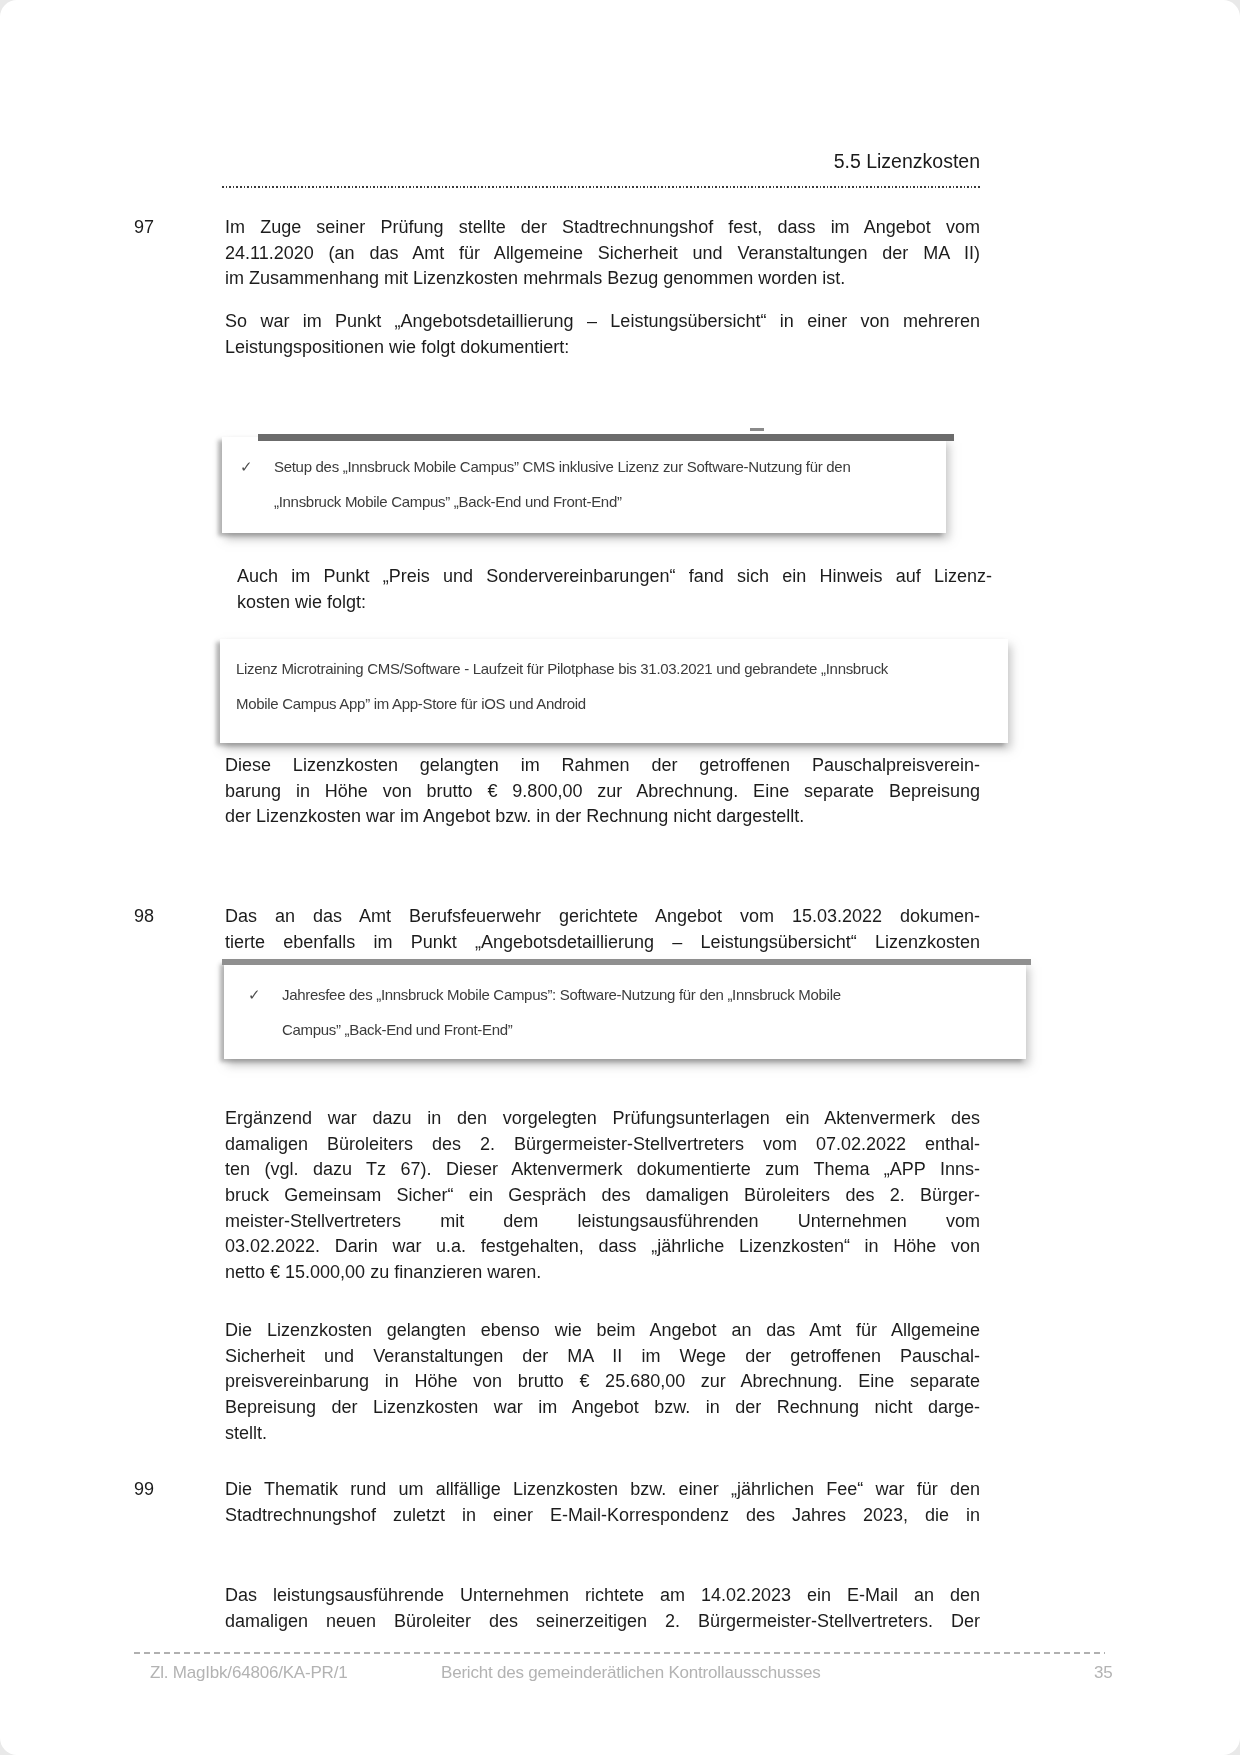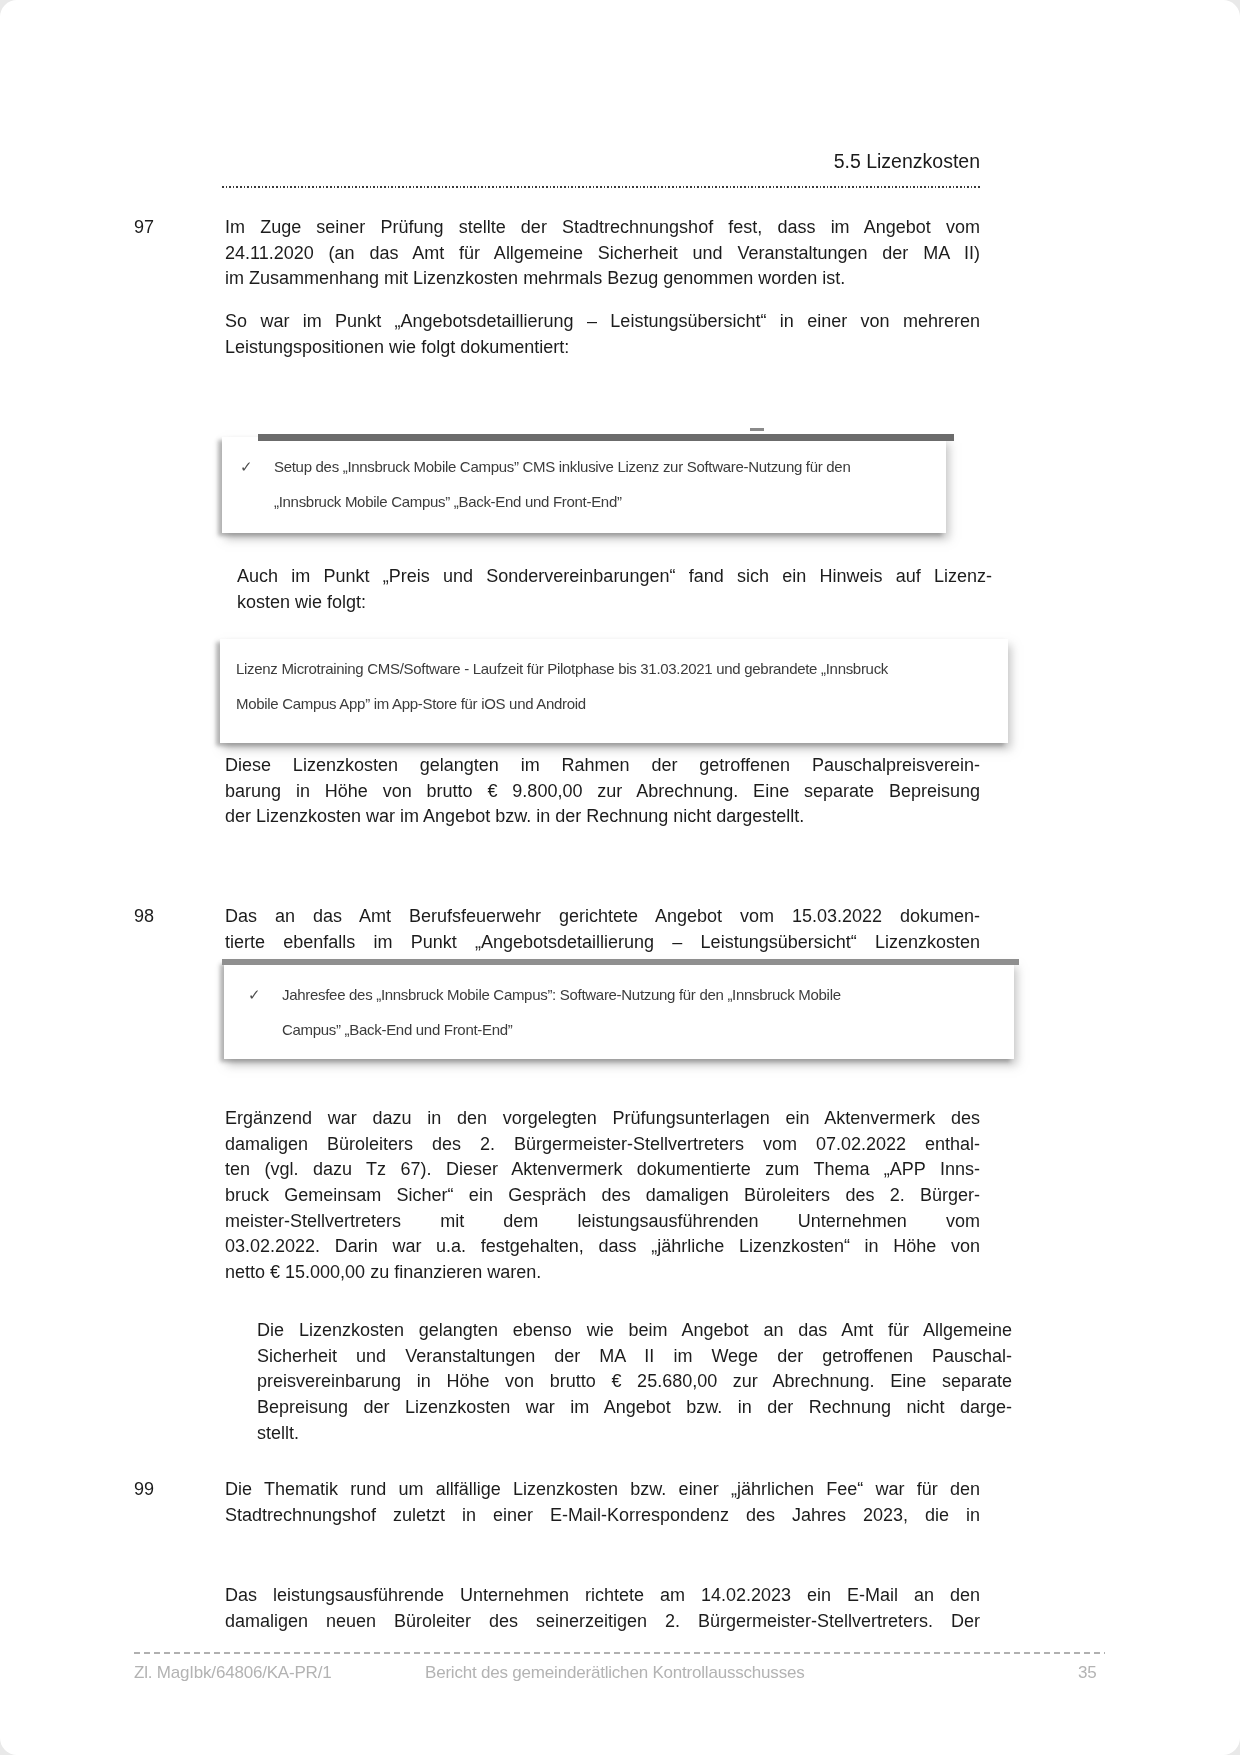--- a/index.html
+++ b/index.html
@@ -32,21 +32,21 @@
   .shot .indent { padding-left:34px; }
   .strip1 { position:absolute; top:-3px; left:36px; right:-8px; height:7px; background:#6b6b6b; }
   .strip-dash { position:absolute; top:-9px; left:528px; width:14px; height:3px; background:#8a8a8a; }
   .strip3 { position:absolute; top:-2px; left:-2px; right:-5px; height:6px; background:#8f8f8f; }
 
   .footer-dash {
     position:absolute; top:1652px; left:134px; width:971px; height:2px;
     background:repeating-linear-gradient(90deg,#b0b0b0 0 6px, transparent 6px 10px);
   }
   .footer-text {
-    position:absolute; top:1663px; font-size:17px; color:#b3b3b3; letter-spacing:-0.2px;
+    position:absolute; top:1663px; font-size:17px; color:#b3b3b3; letter-spacing:-0.2px;margin-left:16px;
   }
   .f-ref   { left:134px; }
   .f-title { left:425px; }
   .f-page  { left:1078px; }
 </style>
 </head>
 <body>
 
 <div class="page">
 
@@ -88,37 +88,37 @@
     <div class="pline">der Lizenzkosten war im Angebot bzw. in der Rechnung nicht dargestellt.</div>
   </div>
 
   <div class="para" style="top:856px;margin-top:48px;">
     <span class="tznum">98</span>
     <div class="pline jl">Das an das Amt Berufsfeuerwehr gerichtete Angebot vom 15.03.2022 dokumen-</div>
     <div class="pline jl">tierte ebenfalls im Punkt „Angebotsdetaillierung – Leistungsübersicht“ Lizenzkosten</div>
     <div class="pline">wie folgt:</div>
   </div>
 
-  <div class="shot" style="top:961px; left:224px; width:766px; height:82px; padding:16px 0 0 24px;">
+  <div class="shot" style="top:961px; left:224px; width:766px; height:82px; padding:16px 12px 0 24px;">
     <div class="strip3"></div>
     <div class="sline"><span class="chk">✓</span><span>Jahresfee des „Innsbruck Mobile Campus”: Software-Nutzung für den „Innsbruck Mobile</span></div>
     <div class="sline indent">Campus” „Back-End und Front-End”</div>
   </div>
 
   <div class="para" style="top:1106px;">
     <div class="pline jl">Ergänzend war dazu in den vorgelegten Prüfungsunterlagen ein Aktenvermerk des</div>
     <div class="pline jl">damaligen Büroleiters des 2. Bürgermeister-Stellvertreters vom 07.02.2022 enthal-</div>
     <div class="pline jl">ten (vgl. dazu Tz 67). Dieser Aktenvermerk dokumentierte zum Thema „APP Inns-</div>
     <div class="pline jl">bruck Gemeinsam Sicher“ ein Gespräch des damaligen Büroleiters des 2. Bürger-</div>
     <div class="pline jl">meister-Stellvertreters mit dem leistungsausführenden Unternehmen vom</div>
     <div class="pline jl">03.02.2022. Darin war u.a. festgehalten, dass „jährliche Lizenzkosten“ in Höhe von</div>
     <div class="pline">netto € 15.000,00 zu finanzieren waren.</div>
   </div>
 
-  <div class="para" style="top:1318px;margin-left:32px;">
+  <div class="para" style="top:1318px;">
     <div class="pline jl">Die Lizenzkosten gelangten ebenso wie beim Angebot an das Amt für Allgemeine</div>
     <div class="pline jl">Sicherheit und Veranstaltungen der MA II im Wege der getroffenen Pauschal-</div>
     <div class="pline jl">preisvereinbarung in Höhe von brutto € 25.680,00 zur Abrechnung. Eine separate</div>
     <div class="pline jl">Bepreisung der Lizenzkosten war im Angebot bzw. in der Rechnung nicht darge-</div>
     <div class="pline">stellt.</div>
   </div>
 
   <div class="para" style="top:1477px;">
     <span class="tznum">99</span>
     <div class="pline jl">Die Thematik rund um allfällige Lizenzkosten bzw. einer „jährlichen Fee“ war für den</div>

